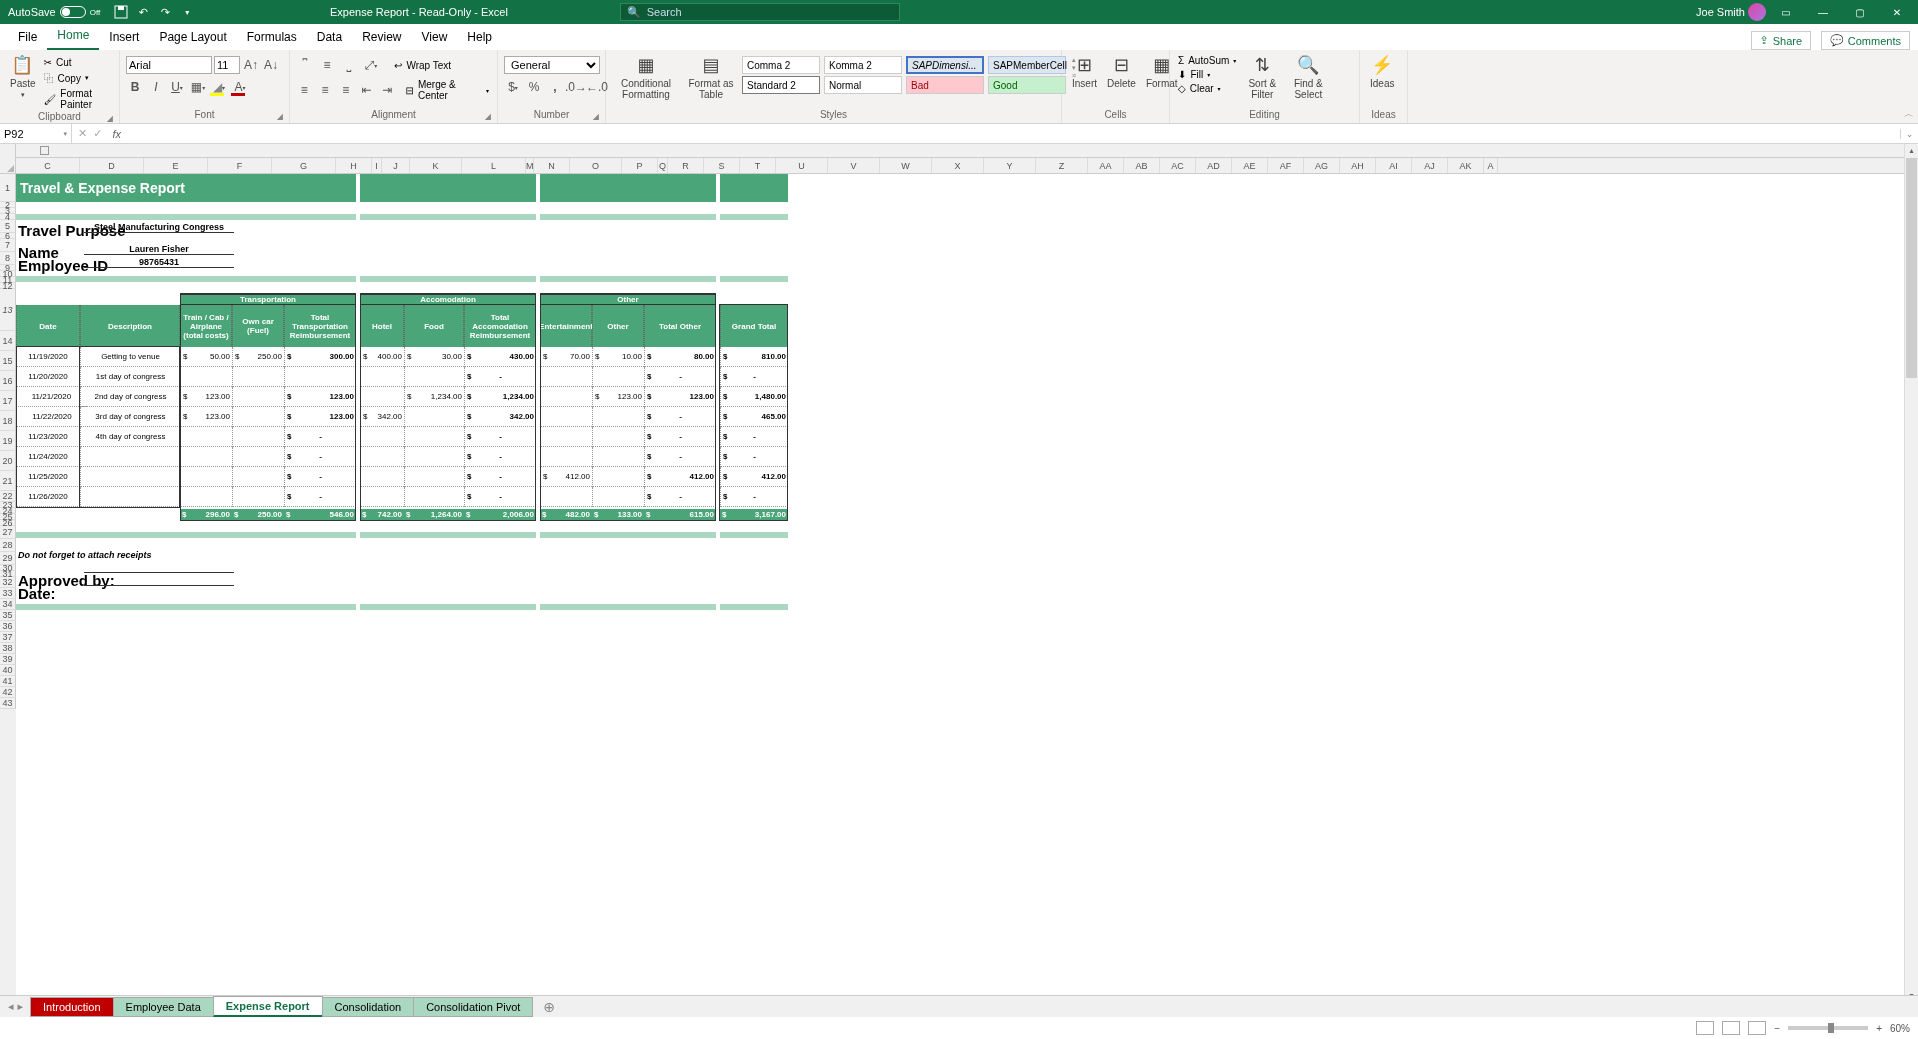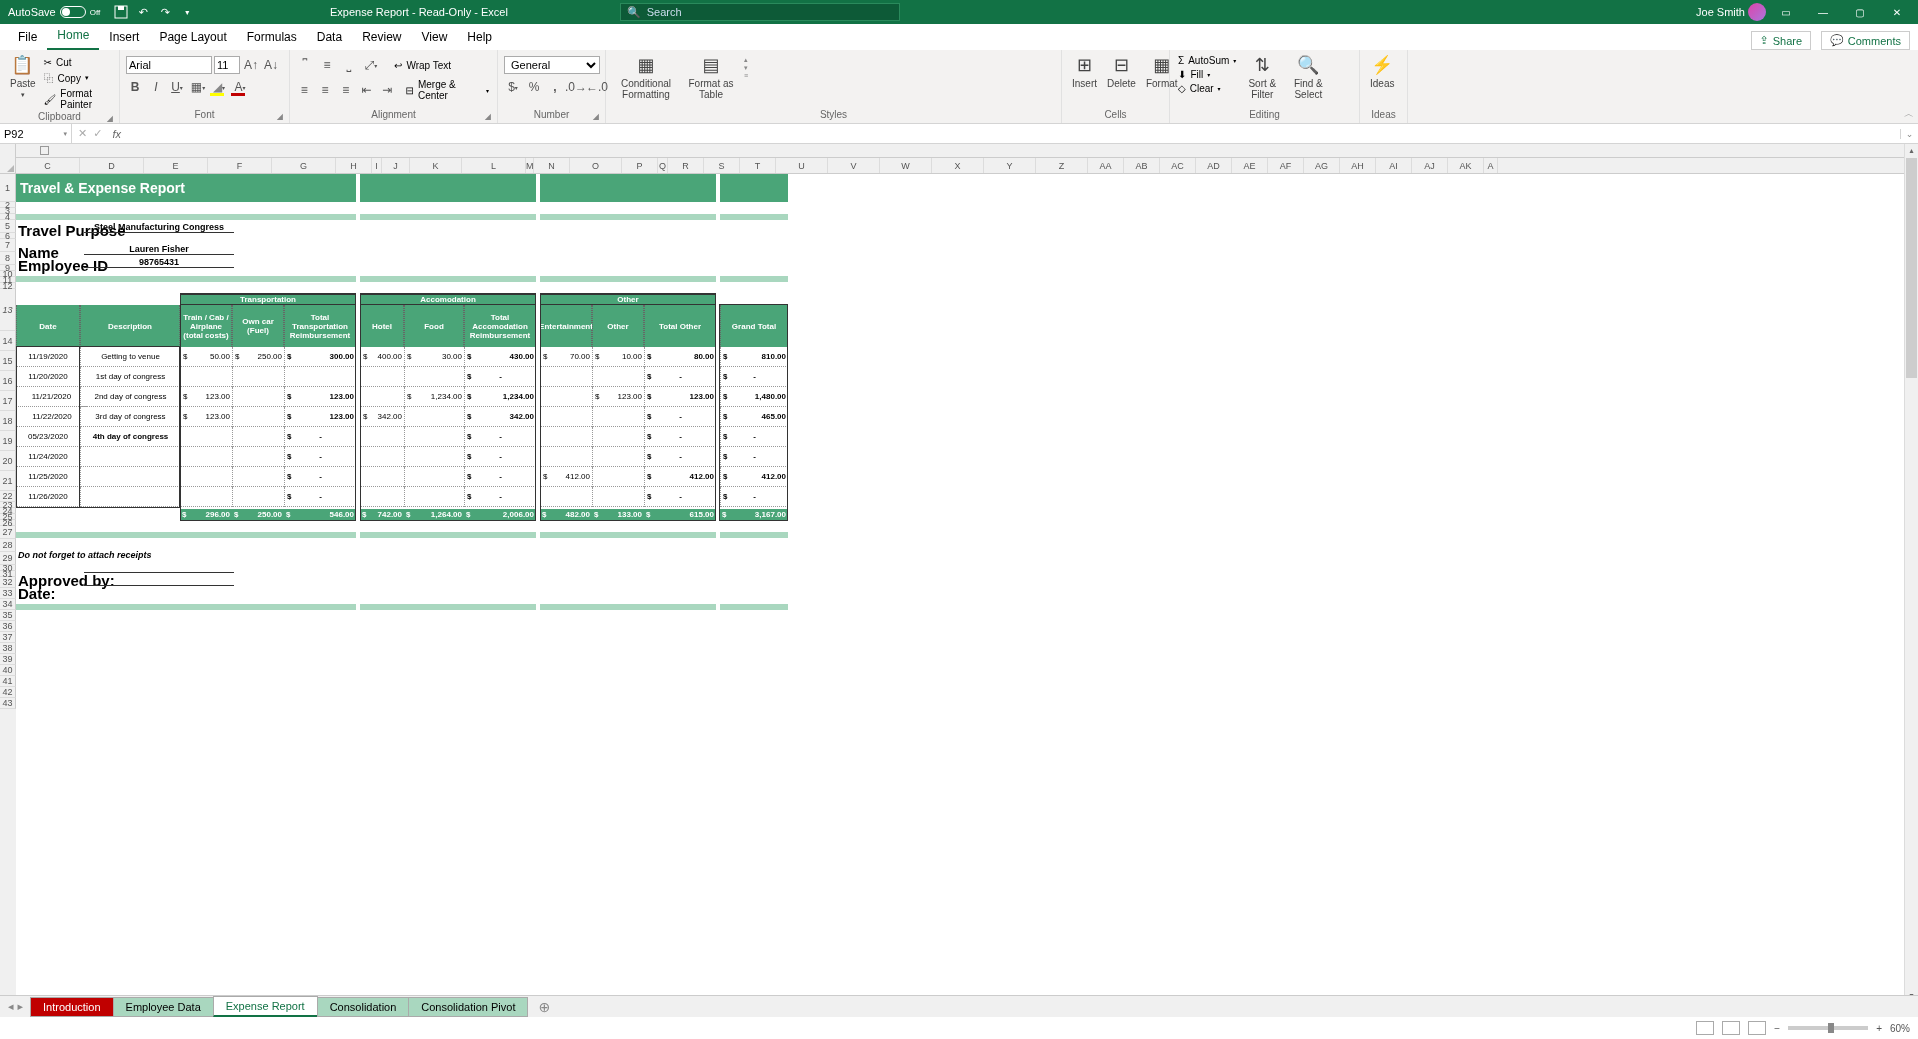--- a/index.html
+++ b/index.html
@@ -87,21 +87,21 @@
 .data-cell.center { justify-content: center; }
 .box-border { position: absolute; border: 1.5px solid #333; pointer-events: none; }
 .tot-row { position: absolute; background: #4aa578; color: #fff; font-size: 8px; font-weight: bold; display: flex; align-items: center; justify-content: flex-end; padding: 0 2px; }
 
 
 .sheet-tabs { position: absolute; bottom: 0; left: 0; right: 0; height: 22px; background: #f0f0f0; border-top: 1px solid #ccc; display: flex; align-items: center; font-size: 11px; }
 .tab-nav { padding: 0 8px; color: #888; display: flex; gap: 4px; }
 .s-tab { padding: 3px 12px; border: 1px solid #aaa; background: #fff; margin-left: -1px; position: relative; }
 .s-tab.intro { background: #c00000; color: #fff; }
 .s-tab.emp { background: #a9d7bf; }
-.s-tab.active { background: #fff; border-bottom: 2px solid #127245; color: #127245; font-weight: 400; }
+.s-tab.active { background: #fff; border-bottom: 2px solid #127245; color: #127245; font-weight: 700; }
 .s-tab.cons { background: #a9d7bf; }
 .add-tab { padding: 0 10px; color: #888; font-size: 14px; }
 .statusbar { position: fixed; bottom: 0; right: 0; height: 22px; display: flex; align-items: center; gap: 8px; padding-right: 8px; font-size: 10px; color: #555; }
 .view-btn { width: 18px; height: 14px; border: 1px solid #aaa; background: #fff; }
 .zoom-slider { width: 80px; height: 4px; background: #ccc; position: relative; }
 .zoom-slider .knob { position: absolute; left: 40px; top: -3px; width: 6px; height: 10px; background: #888; }
 
 svg { display: block; }
 </style>
 </head>
@@ -271,20 +271,30 @@
   <div class="ribbon-group" style="width:456px">
     <div class="ribbon-content">
       <div class="rv">
           <span class="icon">▦</span>
           <span style="text-align:center;width:60px">Conditional Formatting</span>
         </div>
       <div class="rv">
           <span class="icon">▤</span>
           <span style="text-align:center;width:50px">Format as Table</span>
         </div>
+      <div style="display:grid;grid-template-columns:repeat(4,80px);gap:2px;padding-top:4px">
+        <div class="style-cell style-comma2">Comma 2</div>
+        <div class="style-cell style-komma">Komma 2</div>
+        <div class="style-cell style-sapdim">SAPDimensi...</div>
+        <div class="style-cell style-sapmem">SAPMemberCell</div>
+        <div class="style-cell style-std">Standard 2</div>
+        <div class="style-cell style-normal">Normal</div>
+        <div class="style-cell style-bad">Bad</div>
+        <div class="style-cell style-good">Good</div>
+      </div>
       <div style="display:flex;flex-direction:column;justify-content:space-around;padding:4px 0 4px 2px;color:#888;font-size:7px">
         <span>▴</span>
         <span>▾</span>
         <span>≡</span>
       </div>
     </div>
     <div class="label"><span>Styles</span></div>
   </div>
 
   <div class="ribbon-group" style="width:108px">
@@ -535,22 +545,22 @@
           <div class="data-cell right" style="left: 164px; top: 233px; width: 52px; height: 20px; border-left: 1px dotted rgb(153, 153, 153);"><span style="position:absolute;left:2px">$</span>123.00</div>
           <div class="data-cell right" style="left: 216px; top: 233px; width: 52px; height: 20px; border-left: 1px dotted rgb(153, 153, 153);"></div>
           <div class="data-cell right" style="left: 268px; top: 233px; width: 72px; height: 20px; font-weight: bold; border-left: 1px dotted rgb(153, 153, 153);"><span style="position:absolute;left:2px">$</span>123.00</div>
           <div class="data-cell right" style="left: 344px; top: 233px; width: 44px; height: 20px; border-left: 1px dotted rgb(153, 153, 153);"><span style="position:absolute;left:2px">$</span>342.00</div>
           <div class="data-cell right" style="left: 388px; top: 233px; width: 60px; height: 20px; border-left: 1px dotted rgb(153, 153, 153);"></div>
           <div class="data-cell right" style="left: 448px; top: 233px; width: 72px; height: 20px; font-weight: bold; border-left: 1px dotted rgb(153, 153, 153);"><span style="position:absolute;left:2px">$</span>342.00</div>
           <div class="data-cell right" style="left: 524px; top: 233px; width: 52px; height: 20px; border-left: 1px dotted rgb(153, 153, 153);"></div>
           <div class="data-cell right" style="left: 576px; top: 233px; width: 52px; height: 20px; border-left: 1px dotted rgb(153, 153, 153);"></div>
           <div class="data-cell right" style="left: 628px; top: 233px; width: 72px; height: 20px; font-weight: bold; justify-content: center; border-left: 1px dotted rgb(153, 153, 153);"><span style="position:absolute;left:2px">$</span>-</div>
           <div class="data-cell right" style="left: 704px; top: 233px; width: 68px; height: 20px; font-weight: bold; border-left: 1px dotted rgb(153, 153, 153);"><span style="position:absolute;left:2px">$</span>465.00</div>
-          <div class="data-cell center" style="left: 0px; top: 253px; width: 64px; height: 20px;">05/23/2020</div>
-          <div class="data-cell center" style="left: 64px; top: 253px; width: 100px; height: 20px; border-left: 1px dotted rgb(153, 153, 153); font-weight: bold;">4th day of congress</div>
+          <div class="data-cell center" style="left: 0px; top: 253px; width: 64px; height: 20px;">11/23/2020</div>
+          <div class="data-cell center" style="left: 64px; top: 253px; width: 100px; height: 20px; border-left: 1px dotted rgb(153, 153, 153);">4th day of congress</div>
           <div class="data-cell right" style="left: 164px; top: 253px; width: 52px; height: 20px; border-left: 1px dotted rgb(153, 153, 153);"></div>
           <div class="data-cell right" style="left: 216px; top: 253px; width: 52px; height: 20px; border-left: 1px dotted rgb(153, 153, 153);"></div>
           <div class="data-cell right" style="left: 268px; top: 253px; width: 72px; height: 20px; font-weight: bold; justify-content: center; border-left: 1px dotted rgb(153, 153, 153);"><span style="position:absolute;left:2px">$</span>-</div>
           <div class="data-cell right" style="left: 344px; top: 253px; width: 44px; height: 20px; border-left: 1px dotted rgb(153, 153, 153);"></div>
           <div class="data-cell right" style="left: 388px; top: 253px; width: 60px; height: 20px; border-left: 1px dotted rgb(153, 153, 153);"></div>
           <div class="data-cell right" style="left: 448px; top: 253px; width: 72px; height: 20px; font-weight: bold; justify-content: center; border-left: 1px dotted rgb(153, 153, 153);"><span style="position:absolute;left:2px">$</span>-</div>
           <div class="data-cell right" style="left: 524px; top: 253px; width: 52px; height: 20px; border-left: 1px dotted rgb(153, 153, 153);"></div>
           <div class="data-cell right" style="left: 576px; top: 253px; width: 52px; height: 20px; border-left: 1px dotted rgb(153, 153, 153);"></div>
           <div class="data-cell right" style="left: 628px; top: 253px; width: 72px; height: 20px; font-weight: bold; justify-content: center; border-left: 1px dotted rgb(153, 153, 153);"><span style="position:absolute;left:2px">$</span>-</div>
           <div class="data-cell right" style="left: 704px; top: 253px; width: 68px; height: 20px; font-weight: bold; justify-content: center; border-left: 1px dotted rgb(153, 153, 153);"><span style="position:absolute;left:2px">$</span>-</div>

